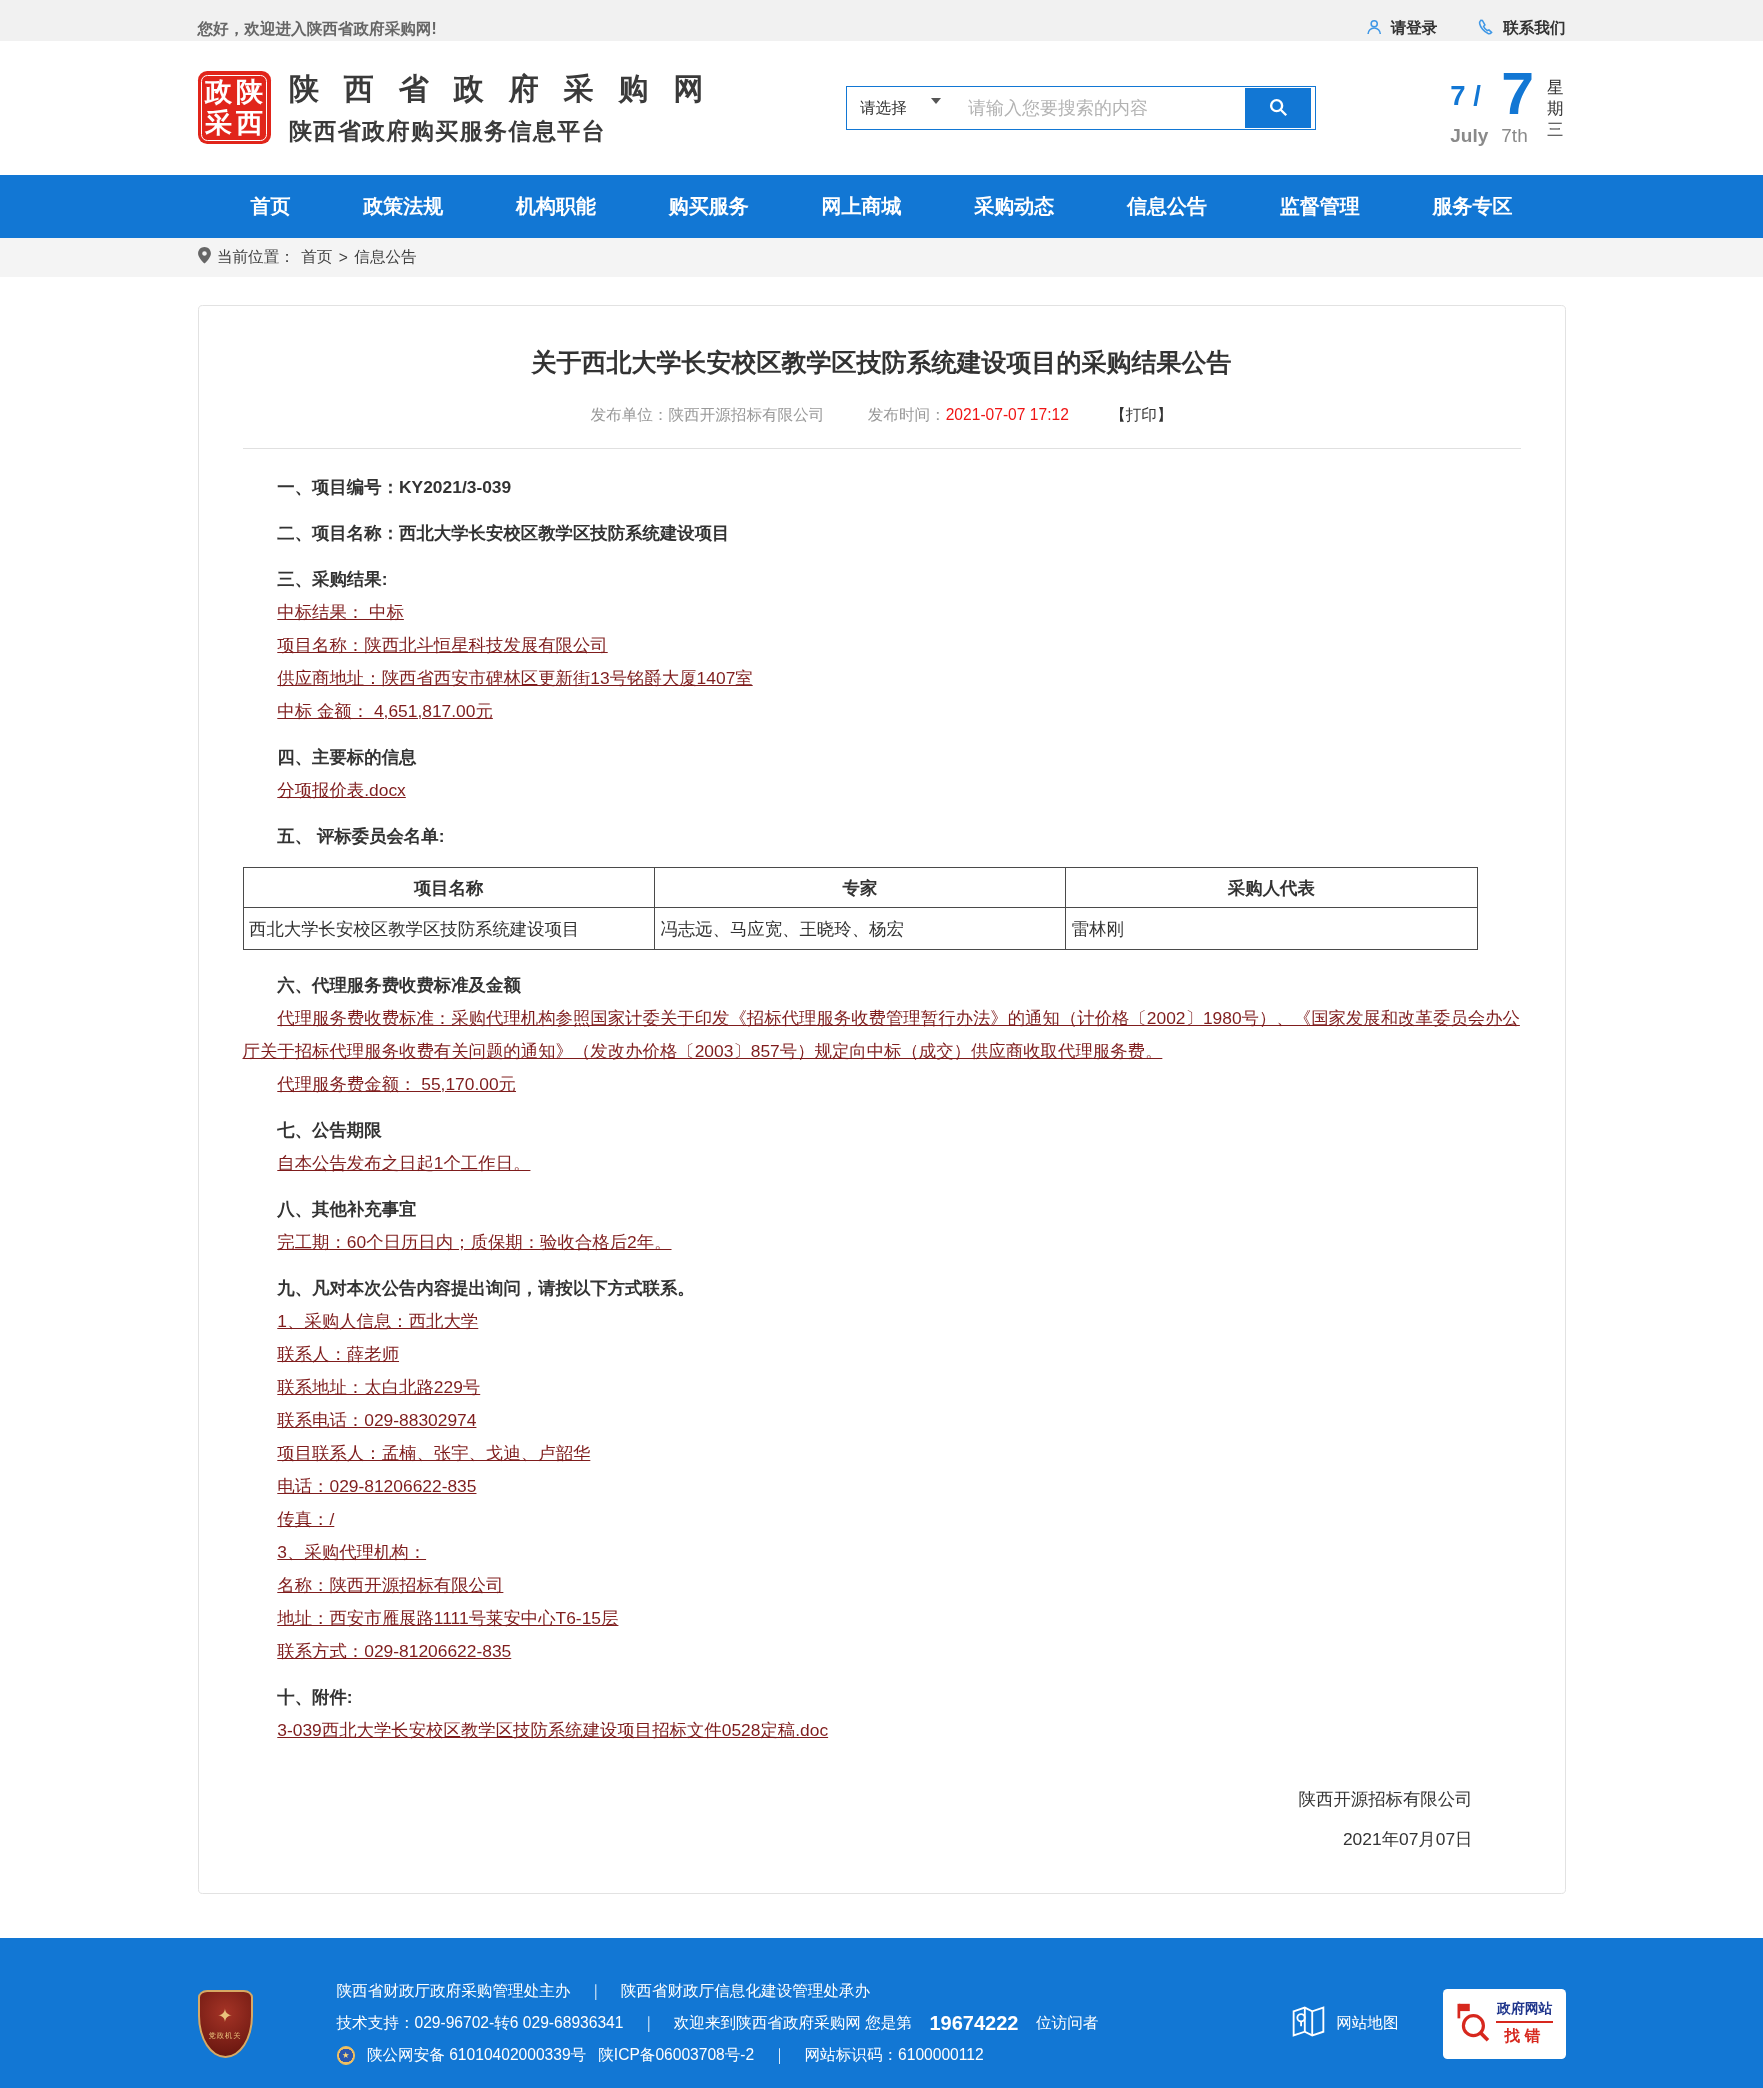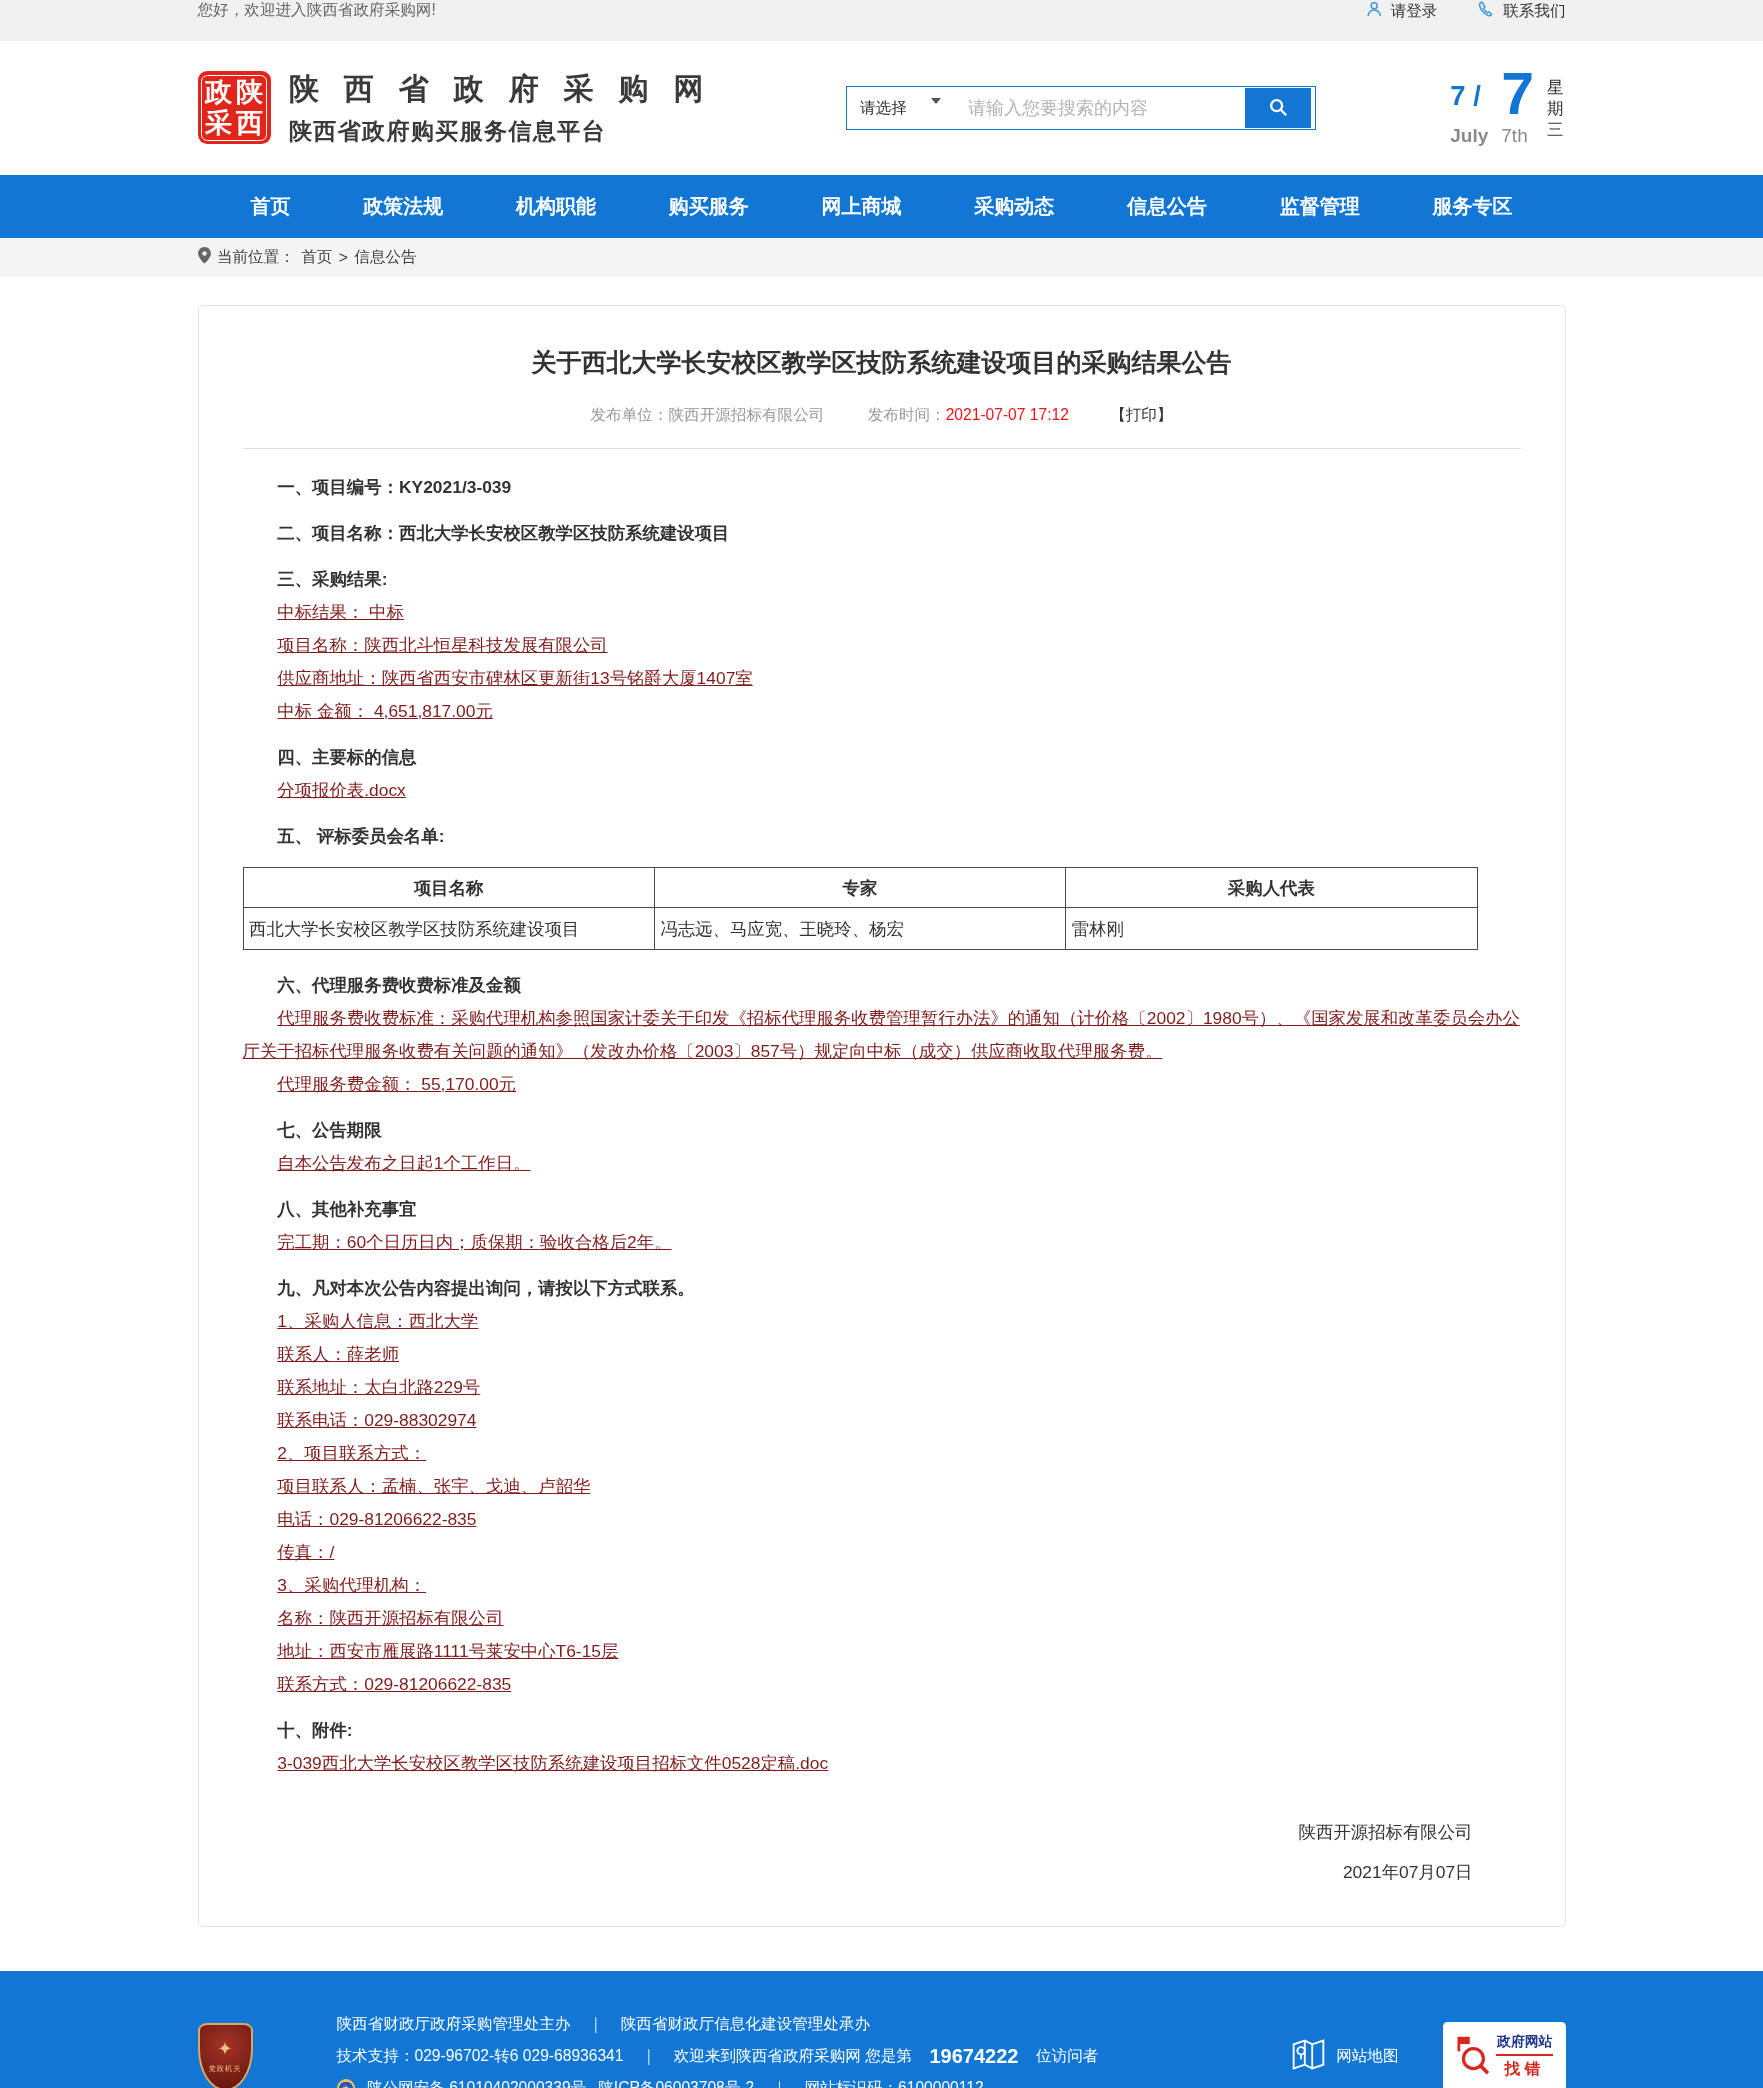--- a/index.html
+++ b/index.html
@@ -6,21 +6,21 @@
   body {
     width: 1763px;
     background: #fff;
     font-family: "Liberation Sans", "DejaVu Sans", sans-serif;
     color: #333;
   }
   .container { width: 1368px; margin: 0 auto; position: relative; }
 
   
   .topbar { height: 41px; background: #f1f1f1; }
-  .topbar .container { height: 58px; display: flex; align-items: flex-start; }
+  .topbar .container { height: 58px; display: flex; align-items: center; font-weight: bold; }
   .welcome { font-size: 15.6px; color: #666; }
   .top-links { margin-left: auto; display: flex; align-items: center; gap: 40px; }
   .top-link { display: flex; align-items: center; gap: 7.3px; font-size: 15.6px; color: #333; cursor: pointer; }
 
   
   .header { height: 134px; background: #fff; }
   .header .container { height: 134px; display: flex; align-items: center; }
   .logo { display: flex; align-items: center; cursor: pointer; }
   .seal {
     width: 73px; height: 73px; background: #e1251b; border-radius: 9.2px;
@@ -267,21 +267,20 @@
     <p class="bp">代理服务费金额：  55,170.00元</p>
     <p class="bh">七、公告期限</p>
     <p class="bp">自本公告发布之日起1个工作日。</p>
     <p class="bh">八、其他补充事宜</p>
     <p class="bp">完工期：60个日历日内；质保期：验收合格后2年。</p>
     <p class="bh">九、凡对本次公告内容提出询问，请按以下方式联系。</p>
     <p class="bp">1、采购人信息：西北大学</p>
     <p class="bp">联系人：薛老师</p>
     <p class="bp">联系地址：太白北路229号</p>
     <p class="bp">联系电话：029-88302974</p>
-    <p class="bp">2、项目联系方式：</p>
     <p class="bp">项目联系人：孟楠、张宇、戈迪、卢韶华</p>
     <p class="bp">电话：029-81206622-835</p>
     <p class="bp">传真：/</p>
     <p class="bp">3、采购代理机构：</p>
     <p class="bp">名称：陕西开源招标有限公司</p>
     <p class="bp">地址：西安市雁展路1111号莱安中心T6-15层</p>
     <p class="bp">联系方式：029-81206622-835</p>
     <p class="bh">十、附件:</p>
     <p class="bp doclink">3-039西北大学长安校区教学区技防系统建设项目招标文件0528定稿.doc</p>
   </div>

